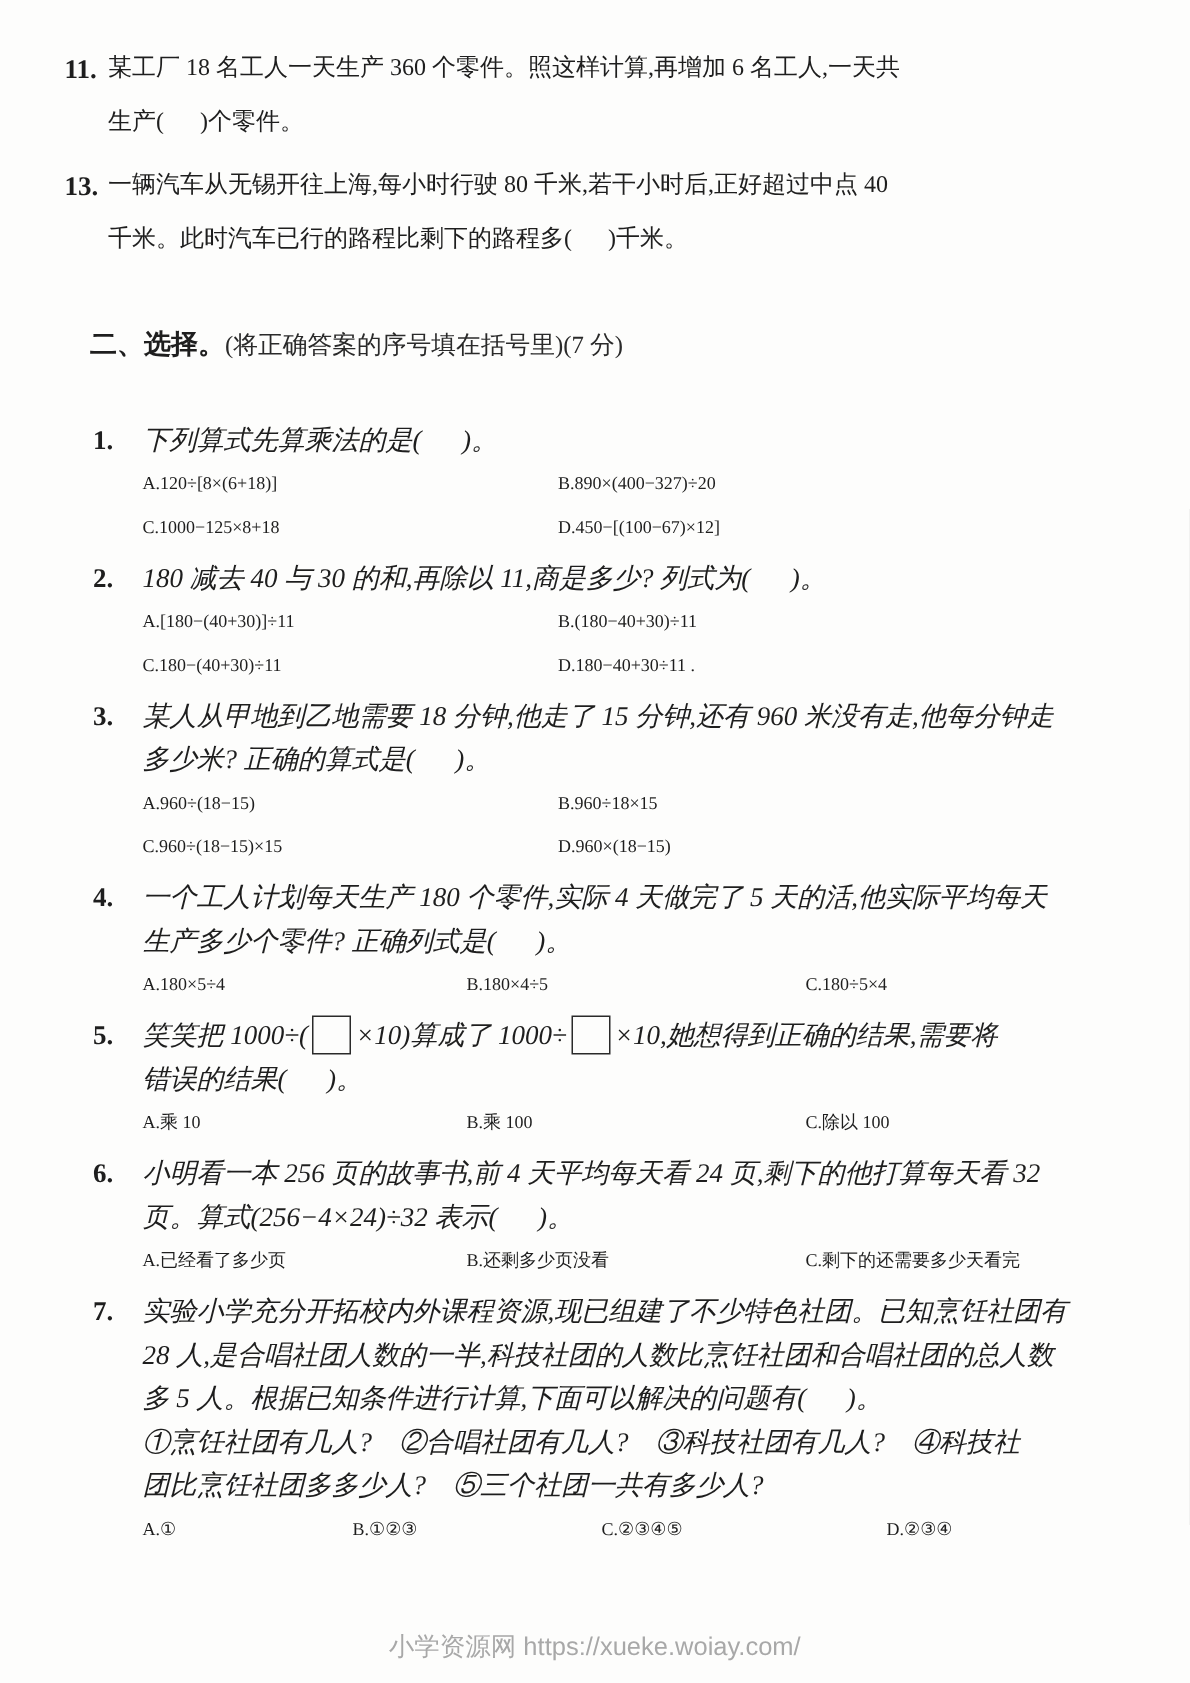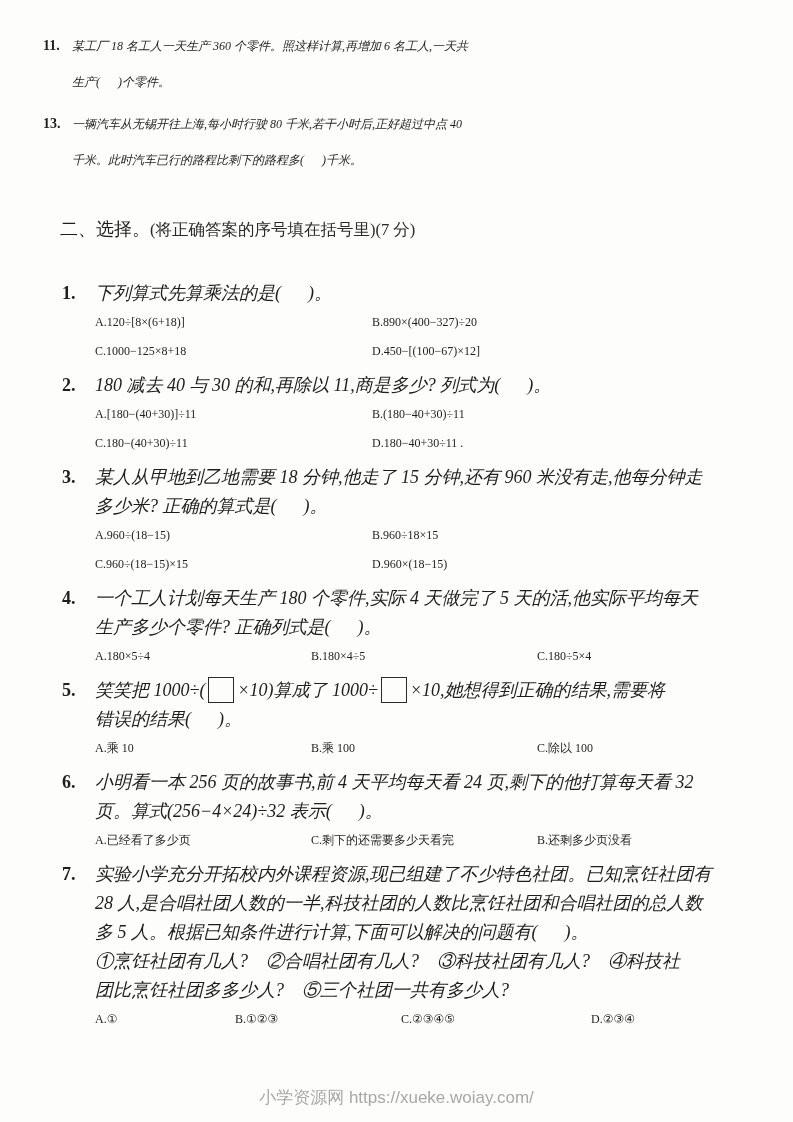--- a/index.html
+++ b/index.html
@@ -12,26 +12,26 @@
     font-family:"Liberation Serif","DejaVu Serif",serif;
     display:flex; flex-direction:column;
     overflow:hidden;
     position:relative;
     margin:0 auto;
   }
   .content { padding:28px 30px 0 43px; }
 
   
   .fill-section .question { position:relative; padding-left:29px; margin-bottom:6px; }
-  .fill-section .qline { font-size:12px; line-height:36px; white-space:pre-wrap;font-style:italic; }
-  .fill-section .qno { position:absolute; left:0; top:0; font-weight:bold; font-size:14px; line-height:36px; }
+  .fill-section .qline { font-size:16px; line-height:36px; white-space:pre-wrap; }
+  .fill-section .qno { position:absolute; left:0; top:0; font-weight:bold; font-size:18px; line-height:36px; }
 
   
   .section-header { margin-left:-10px; font-size:18px; line-height:30px; margin-top:2px; margin-bottom:4px; white-space:pre-wrap; }
-  .sh-bold { font-weight:normal;margin-top:18px; }
+  .sh-bold { font-weight:bold;margin-top:18px; }
   .sh-note { font-size:16.5px; color:#2a2a2a;margin-top:24px; }
 
   
   .choice-section { margin-left:19px; }
   .choice-section .question { position:relative; padding-left:33px; margin-bottom:5px; }
   .choice-section .qno { position:absolute; left:0; top:0; font-weight:bold; font-size:18px; line-height:29px; }
   .choice-section .qline { font-size:18px; line-height:29px; white-space:pre-wrap;font-style:italic; }
 
   .options { display:grid; font-size:12px; line-height:29px; }
   .options.cols2 { grid-template-columns:277px 1fr; }
@@ -129,22 +129,22 @@
             <div class="option">B.乘 100</div>
             <div class="option">C.除以 100</div>
           </div>
         </div>
         <div class="question">
           <span class="qno">6.</span>
           <div class="qline"><span>小明看一本 256 页的故事书,前 4 天平均每天看 24 页,剩下的他打算每天看 32</span></div>
           <div class="qline"><span>页。算式(256−4×24)÷32 表示(      )。</span></div>
           <div class="options cols3">
             <div class="option">A.已经看了多少页</div>
+            <div class="option">B.还剩多少页没看</div>
             <div class="option">C.剩下的还需要多少天看完</div>
-            <div class="option">B.还剩多少页没看</div>
           </div>
         </div>
         <div class="question">
           <span class="qno">7.</span>
           <div class="qline"><span>实验小学充分开拓校内外课程资源,现已组建了不少特色社团。已知烹饪社团有</span></div>
           <div class="qline"><span>28 人,是合唱社团人数的一半,科技社团的人数比烹饪社团和合唱社团的总人数</span></div>
           <div class="qline"><span>多 5 人。根据已知条件进行计算,下面可以解决的问题有(      )。</span></div>
           <div class="qline"><span>①烹饪社团有几人?    ②合唱社团有几人?    ③科技社团有几人?    ④科技社</span></div>
           <div class="qline"><span>团比烹饪社团多多少人?    ⑤三个社团一共有多少人?</span></div>
           <div class="options cols4">

